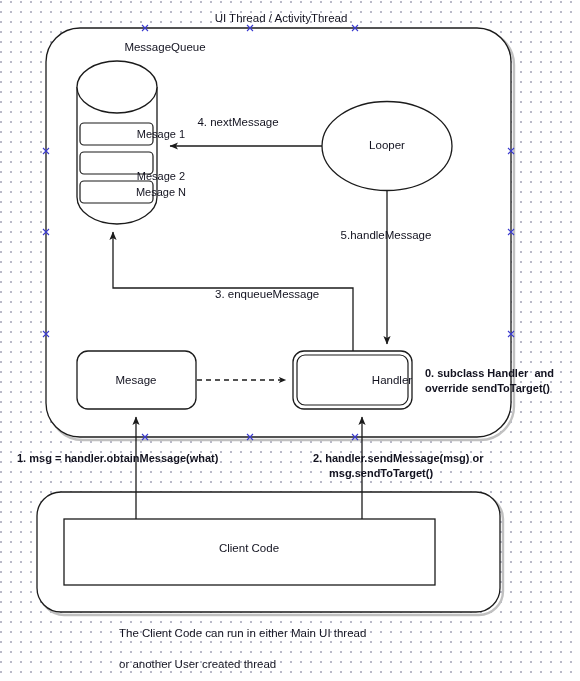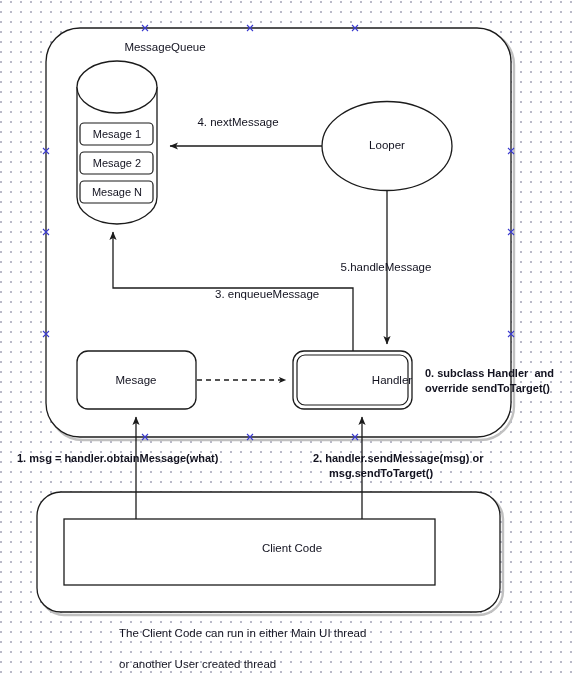--- a/index.html
+++ b/index.html
@@ -32,21 +32,21 @@
     pointer-events: none;
   }
   .lbl {
     position: absolute;
     color: #12121f;
     line-height: 1.22;
     white-space: pre;
   }
   .t-title    { font-size: 11.5px; }
   .t-node     { font-size: 11.5px; }
-  .t-msg      { font-size: 11px; }
+  .t-msg      { font-size: 11px; margin-left: 44px; }
   .t-step     { font-size: 11.5px; }
   .t-stepb    { font-size: 11px; font-weight: bold; }
   .t-note     { font-size: 11.5px; }
   .ctr        { text-align: center; transform: translateX(-50%); }
 </style>
 </head>
 <body>
 
 <div id="canvas">
 
@@ -145,38 +145,39 @@
         </g>
       <g>
           <path d="M247,434 L253,440 M253,434 L247,440"></path>
         </g>
       <g>
           <path d="M352,434 L358,440 M358,434 L352,440"></path>
         </g>
     </g>
   </svg>
 
+  <div class="lbl t-title ctr" style="left:281px; top:11px;">UI Thread / ActivityThread</div>
 
   <div class="lbl t-title ctr" style="left:165px; top:40px;">MessageQueue</div>
 
   <div class="lbl t-msg ctr" style="left:117px; top:128px;">Mesage 1</div>
-  <div class="lbl t-msg ctr" style="left:117px; top:157px;">Mesage 2</div>
+  <div class="lbl t-msg ctr" style="left:117px; top:170px;">Mesage 2</div>
   <div class="lbl t-msg ctr" style="left:117px; top:186px;">Mesage N</div>
 
   <div class="lbl t-node ctr" style="left:387px; top:138px;">Looper</div>
 
   <div class="lbl t-node ctr" style="left:136px; top:373px;">Mesage</div>
 
   <div class="lbl t-node ctr" style="left:352px; top:373px;margin-left:40px;">Handler</div>
 
-  <div class="lbl t-node ctr" style="left:249px; top:541px;margin-left:43px;">Client Code</div>
+  <div class="lbl t-node ctr" style="left:249px; top:541px;">Client Code</div>
 
   <div class="lbl t-step ctr" style="left:238px; top:115px;">4. nextMessage</div>
 
-  <div class="lbl t-step ctr" style="left:386px; top:228px;margin-top:32px;">5.handleMessage</div>
+  <div class="lbl t-step ctr" style="left:386px; top:228px;">5.handleMessage</div>
 
   <div class="lbl t-step" style="left:215px; top:287px;text-align:right;">3. enqueueMessage</div>
 
   <div class="lbl t-stepb" style="left:425px; top:367px;">0. subclass Handler  and</div>
   <div class="lbl t-stepb" style="left:425px; top:382px;">override sendToTarget()</div>
 
   <div class="lbl t-stepb" style="left:17px; top:452px;">1. msg = handler.obtainMessage(what)</div>
 
   <div class="lbl t-stepb" style="left:313px; top:452px;">2. handler.sendMessage(msg) or</div>
   <div class="lbl t-stepb" style="left:329px; top:467px;">msg.sendToTarget()</div>

